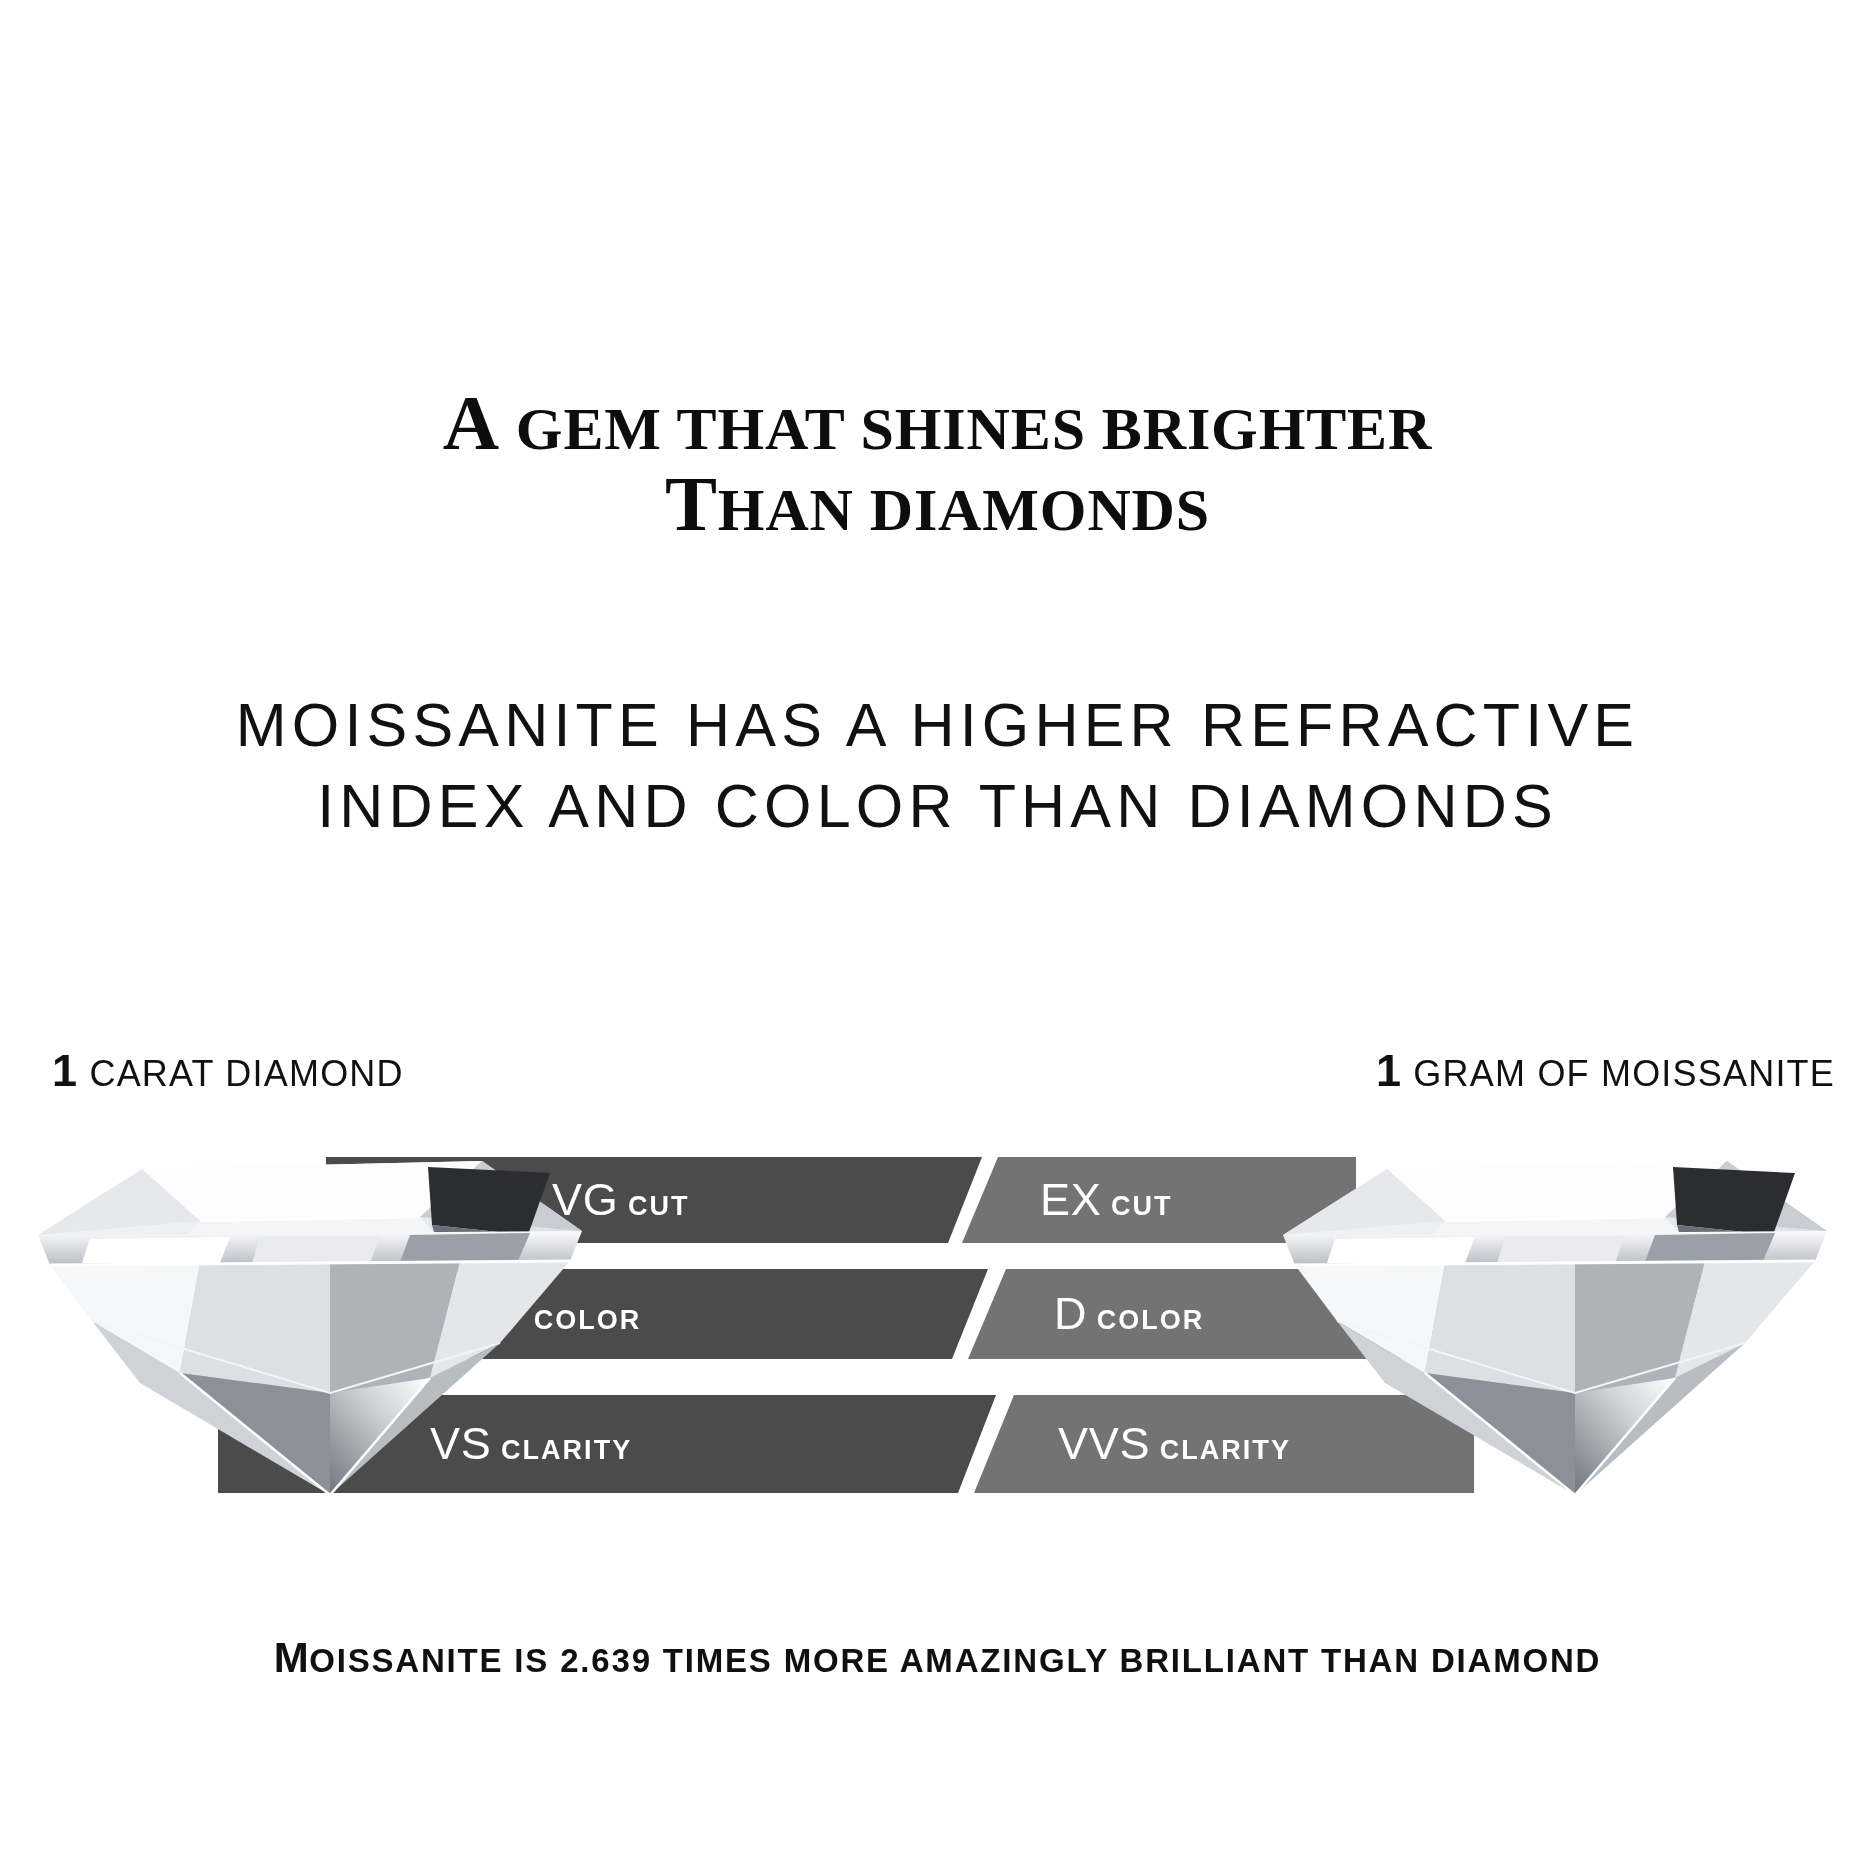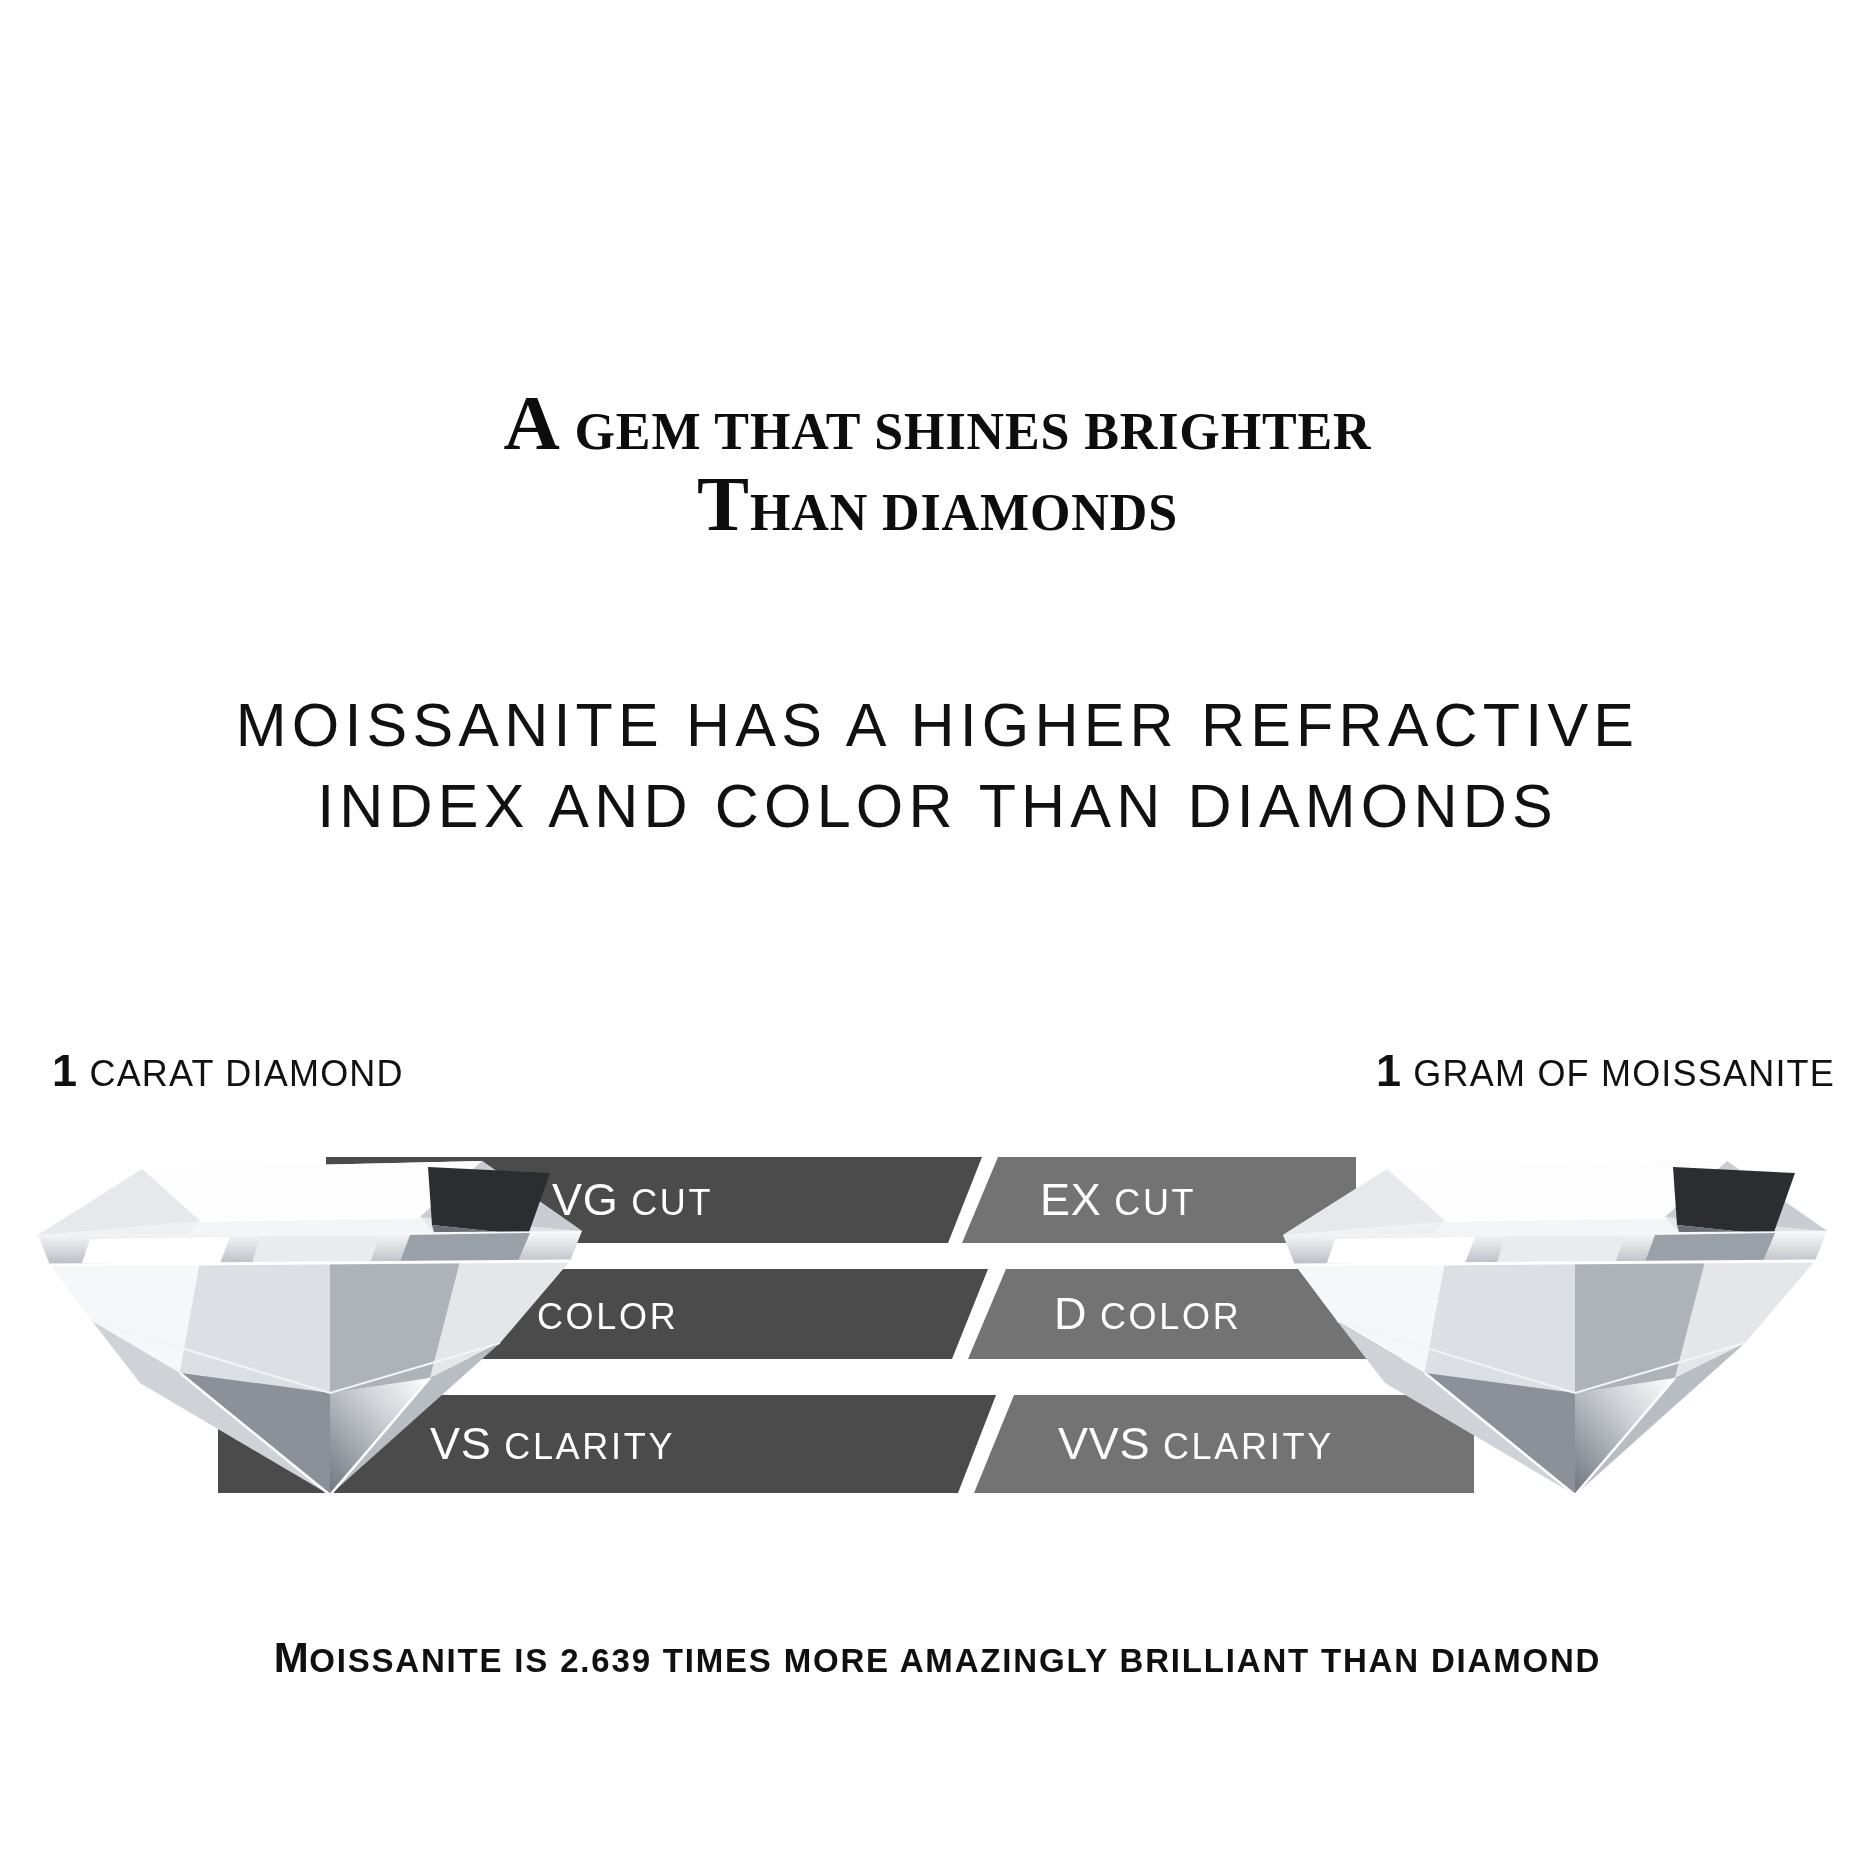--- a/index.html
+++ b/index.html
@@ -27,21 +27,21 @@
     width: 1875px;
     text-align: center;
     font-family: "Liberation Serif", serif;
     font-weight: 700;
     color: #0d0d0d;
     line-height: 1.04;
     letter-spacing: 0.055em;
   }
   .headline .hl-line { display: block; white-space: nowrap; }
   .headline .cap   { font-size: 78px; font-variant: normal; }
-  .headline .small { font-size: 52px; }
+  .headline .small { font-size: 60px; }
 
   
   .subhead {
     position: absolute;
     left: 0;
     top: 685px;
     width: 1875px;
     text-align: center;
     font-family: "Liberation Sans", sans-serif;
     font-weight: 400;
@@ -102,21 +102,21 @@
   .seg.gold  { background: #737373; }
 
   .seg-text {
     position: relative;
     color: #ffffff;
     white-space: nowrap;
     font-family: "Liberation Sans", sans-serif;
     letter-spacing: 0.045em;
   }
   .seg-text .lead { font-weight: 400; font-size: 45px; }
-  .seg-text .rest { font-weight: 400; font-size: 36px; letter-spacing: 0.075em; }
+  .seg-text .rest { font-weight: 700; font-size: 27px; letter-spacing: 0.075em; }
 
   
   .gem {
     position: absolute;
     top: 98px;
   }
   .gem.left  { left: 30px;  width: 560px;  height: 360px; }
   .gem.right { left: 1265px; width: 580px; height: 360px; }
 
   

